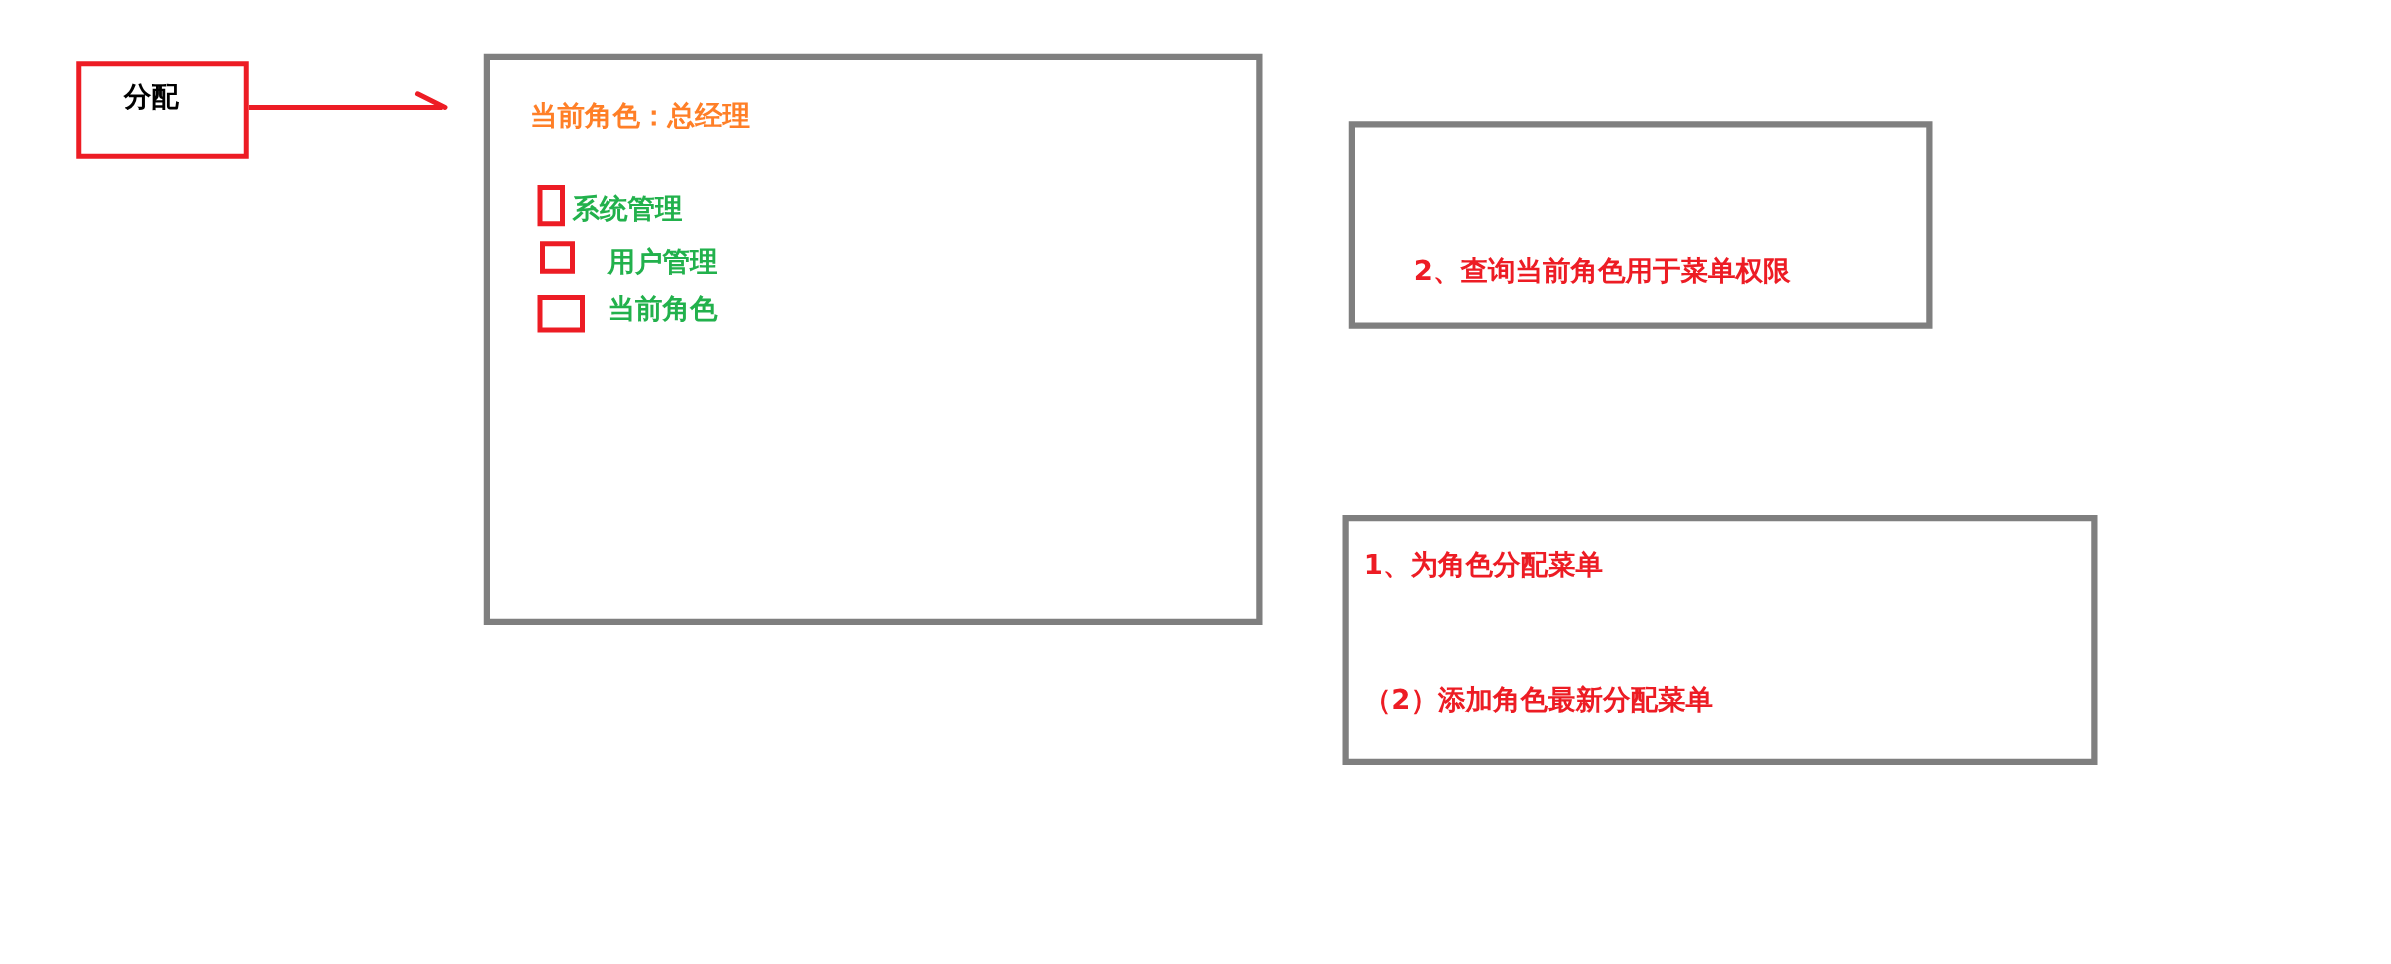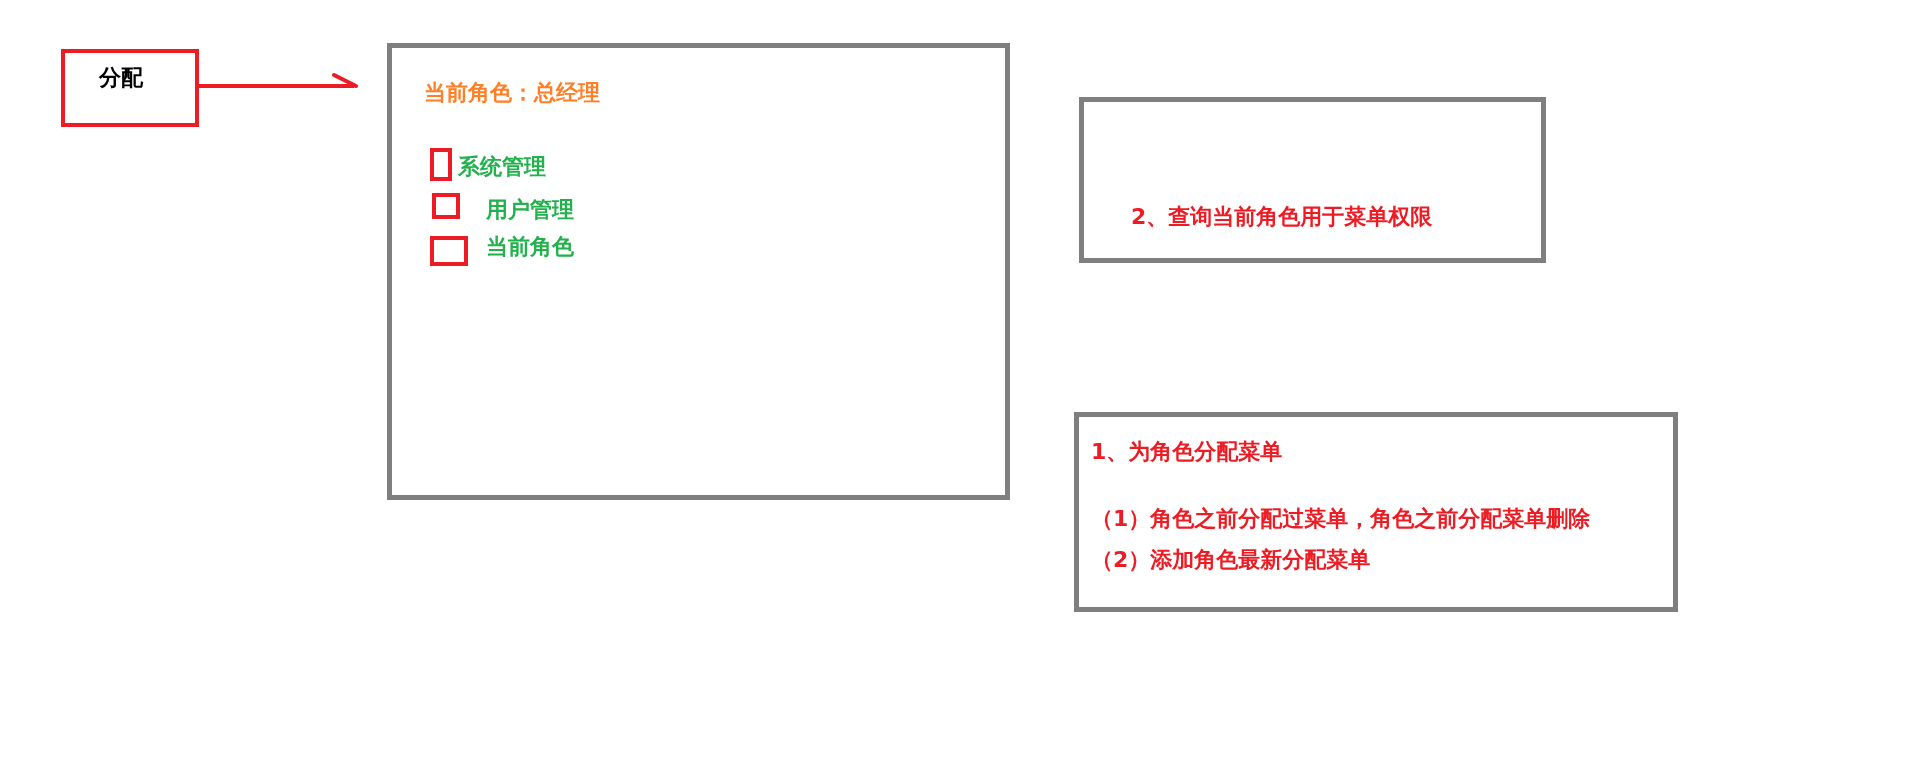--- a/index.html
+++ b/index.html
@@ -49,15 +49,14 @@
     </div>
   </div>
 </div>
 
 <div class="abs note note1">
   <div class="note-line" style="left:15px;top:100px;margin-left:32px;">2、查询当前角色用于菜单权限</div>
 </div>
 
 <div class="abs note note2">
   <div class="note-line" style="left:12px;top:20px;">1、为角色分配菜单</div>
-  <div class="note-line" style="left:12px;top:87px;">（1）角色之前分配过菜单，角色之前分配菜单删除</div>
   <div class="note-line" style="left:12px;top:128px;">（2）添加角色最新分配菜单</div>
 </div>
 
 </body></html>

